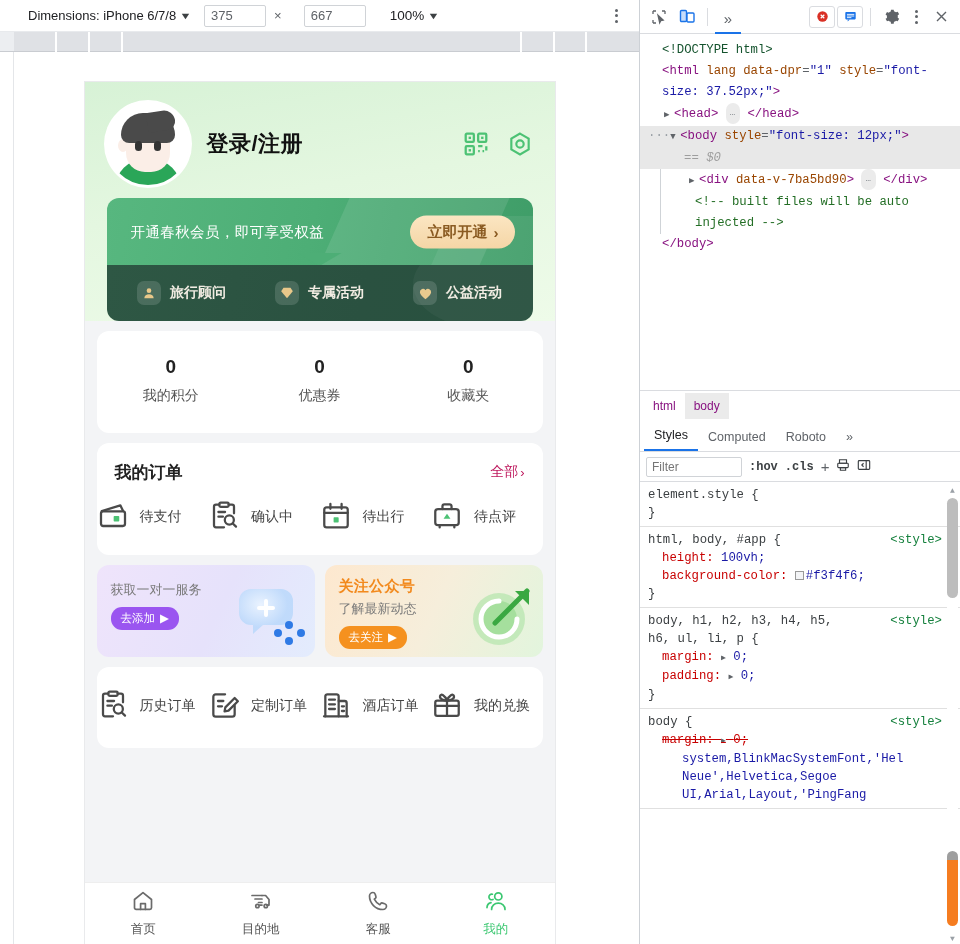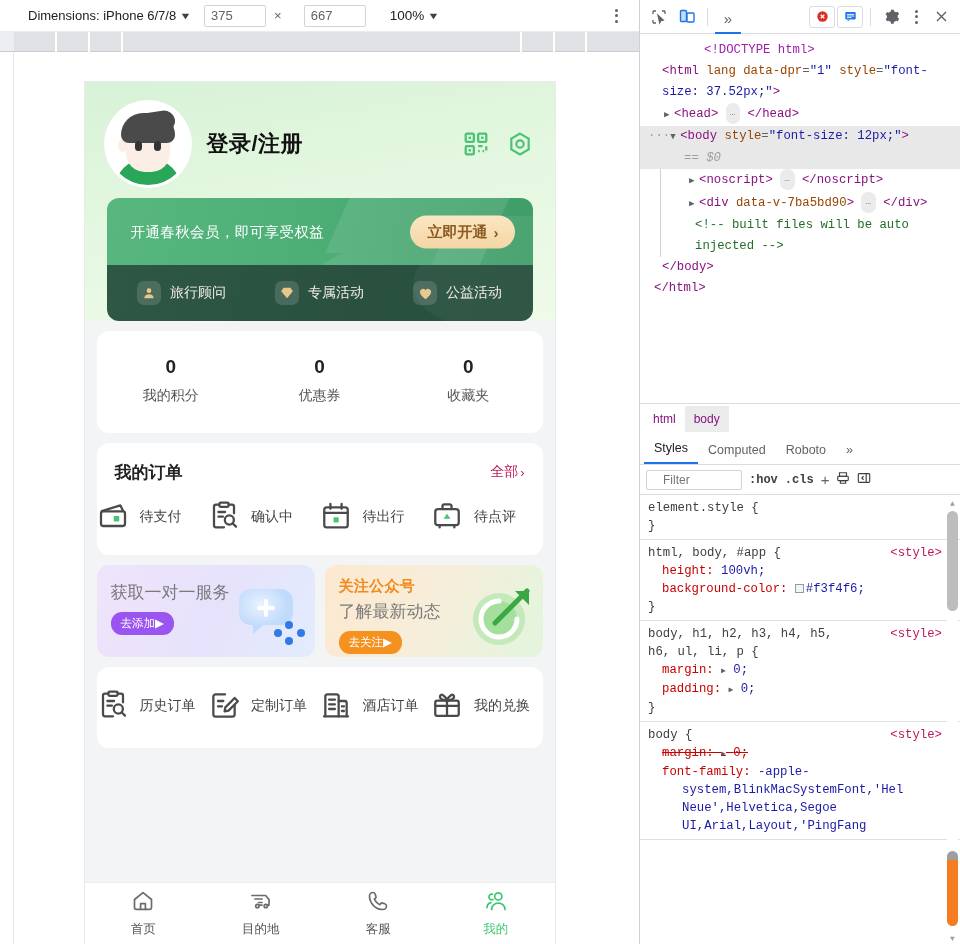--- a/index.html
+++ b/index.html
@@ -82,21 +82,21 @@
               background:#4dae76; clip-path:polygon(0 0,100% 0,50% 100%); }
 
   .benefits { background:linear-gradient(100deg,#2e5744 0%,#2a5140 60%,#28513f 100%);
               border-radius:0 0 12px 12px; height:56px; display:flex; align-items:center;
               justify-content:space-around; padding:0 6px; position:relative; overflow:hidden; }
   .bf-blob { position:absolute; right:-30px; top:-26px; width:150px; height:90px;
              background:rgba(255,255,255,.04); border-radius:50%; }
   .benefit { display:flex; align-items:center; gap:9px; }
   .bf-ico { width:24px; height:24px; border-radius:7px; background:rgba(255,255,255,.14);
             display:flex; align-items:center; justify-content:center; }
-  .benefit span { color:#f1ece2; font-size:14px; }
+  .benefit span { color:#f1ece2; font-size:14px;font-weight:bold; }
 
   
   .card { background:#fff; margin:10px 12px 0 12px; border-radius:12px; }
 
   .stats { display:flex; padding:26px 0 28px 0; }
   .stat { flex:1; text-align:center; cursor:pointer; }
   .stat .num { font-size:19px; font-weight:bold; color:#222; line-height:1.1; }
   .stat .lbl { font-size:14px; color:#555; margin-top:9px; }
 
   .orders-head { display:flex; align-items:center; padding:18px 18px 0 18px; }
@@ -107,22 +107,22 @@
   .icon-cell { flex:1; display:flex; align-items:center; gap:11px; cursor:pointer; }
   .icon-cell .cl { font-size:14px; color:#444; }
 
   .promos { display:flex; gap:10px; margin:10px 12px 0 12px; }
   .promo { flex:1; border-radius:12px; height:92px; position:relative; overflow:hidden; padding:12px 0 0 14px; }
   .promo.p1 { background:linear-gradient(115deg,#efe4fb 0%,#e6e2fb 55%,#e3ecfd 100%); }
   .promo.p2 { background:linear-gradient(115deg,#fde8cf 0%,#f6eedb 50%,#e2f5dd 100%); }
   .promo .pt { font-size:15px; font-weight:bold; letter-spacing:.3px; }
   .promo.p1 .pt { color:#9a55f0; }
   .promo.p2 .pt { color:#f28a1e; }
-  .promo .ps { font-size:17px; color:#7a7a7a; margin-top:4px; }
-  .promo .pb { margin-top:8px; display:inline-flex; align-items:center; color:#fff;
+  .promo .ps { font-size:13px; color:#7a7a7a; margin-top:4px; }
+  .promo .pb { margin-top:8px; display:inline-flex; align-items:center; gap:5px; color:#fff;
                font-size:11.5px; border-radius:11px; padding:4px 10px; border:none; cursor:pointer; font-family:inherit; }
   .promo.p1 .pb { background:#9a55f0; }
   .promo.p2 .pb { background:#f5911f; }
   .promo .art { position:absolute; right:6px; bottom:4px; width:72px; height:72px; }
 
   .tools { display:flex; padding:22px 0 24px 0; }
 
   .tabbar { margin-top:auto; height:62px; background:#fff; display:flex;
             border-top:1px solid #eee; }
   .tab { flex:1; display:flex; flex-direction:column; align-items:center; justify-content:center;
@@ -145,51 +145,51 @@
              align-items:center; justify-content:center; cursor:pointer; background:#fff; }
   .tb-kebab { width:20px; height:26px; display:flex; flex-direction:column; align-items:center;
               justify-content:center; gap:2.5px; cursor:pointer; }
   .tb-kebab i { width:3px; height:3px; border-radius:50%; background:#5f6368; }
 
   .dom { flex:1 1 auto; overflow:hidden; padding:6px 0 0 0; background:#fff;
          font-family:"Liberation Mono","DejaVu Sans Mono",monospace; font-size:12.3px; line-height:21px; }
   .dl { padding:0 6px 0 14px; white-space:pre-wrap; color:#5f6368; }
   .dl.sel { background:#e8e8e8; }
   .tag { color:#881280; } .attr { color:#994500; } .val { color:#1a1aa6; }
-  .com { color:#236e25; } .dcty { color:#a21caf;margin-left:42px; }
+  .com { color:#236e25; } .dcty { color:#14532d; }
   .arrow { display:inline-block; width:10px; color:#5f6368; font-size:9px; }
   .dots { display:inline-block; background:#ebebeb; border-radius:7px; color:#80868b;
           font-size:9px; padding:0 4px; vertical-align:2px; letter-spacing:1px;}
   .sdollar { color:#9e9e9e; font-style:italic; }
   .bar-l { border-left:1px solid #cfd3d7; margin-left:20px; padding-left:8px; }
 
   .crumbs { flex:0 0 30px; display:flex; align-items:center; border-top:1px solid #dadce0;
             background:#fff; padding:0 4px; }
   .crumb { font-size:12px; color:#881280; padding:6px 9px; cursor:pointer; }
   .crumb.on { background:#ebebeb; }
 
   .styles-tabs { flex:0 0 32px; display:flex; align-items:flex-end; border-bottom:1px solid #dadce0;
                  background:#fff; padding:0 4px; }
   .stab { font-size:12.5px; color:#5f6368; padding:6px 10px 7px 10px; cursor:pointer; }
   .stab.on { color:#202124; border-bottom:2px solid #1a73e8; }
 
   .styles-bar { flex:0 0 30px; display:flex; align-items:center; gap:7px; padding:0 6px;
                 border-bottom:1px solid #dadce0; }
   .filter { width:96px; height:20px; border:1px solid #d0d3d7; border-radius:2px; font-size:12px;
-            color:#80868b; padding:0 16px; font-family:inherit; outline:none; }
+            color:#80868b; padding:0 5px; font-family:inherit; outline:none; }
   .hovb { font-size:12px; color:#3c4043; font-weight:bold; cursor:pointer;
           font-family:"Liberation Mono",monospace; }
   .plus { font-size:15px; color:#5f6368; cursor:pointer; }
 
   .styles-body { flex:1 1 auto; overflow:hidden; position:relative;
                  font-family:"Liberation Mono","DejaVu Sans Mono",monospace;
                  font-size:12.3px; line-height:18px; }
   .rule { border-bottom:1px solid #e0e0e0; padding:4px 20px 4px 8px; position:relative; color:#3c4043; }
   .sel-txt { color:#3c4043; }
-  .srcl { position:absolute; right:18px; color:#be185d; }
+  .srcl { position:absolute; right:18px; color:#15803d; }
   .prop { color:#c80000; padding-left:14px; display:block; }
   .pval { color:#1a1aa6; }
   .strk { text-decoration:line-through; }
   .tri { color:#5f6368; font-size:8px; }
   .swatch { display:inline-block; width:9px; height:9px; border:1px solid #999; background:#f3f4f6;
             vertical-align:-1px; margin-right:2px; }
   .wrapline { padding-left:34px; display:block; color:#1a1aa6; }
 
   .sb { position:absolute; right:2px; width:11px; background:#fff; }
   .sb-up { position:absolute; right:1px; top:0; width:13px; height:14px; text-align:center;
@@ -573,25 +573,23 @@
           </svg>
       </span>
     </div>
 
     <div class="dom">
       <div class="dl" style="padding-left:22px"><span class="dcty">&lt;!DOCTYPE html&gt;</span></div>
       <div class="dl" style="padding-left:22px"><span class="tag">&lt;html</span> <span class="attr">lang</span> <span class="attr">data-dpr</span>=<span class="val">"1"</span> <span class="attr">style</span>=<span class="val">"font-<br>size: 37.52px;"</span><span class="tag">&gt;</span></div>
       <div class="dl" style="padding-left:24px"><span class="arrow">▶</span><span class="tag">&lt;head&gt;</span> <span class="dots">…</span> <span class="tag">&lt;/head&gt;</span></div>
       <div class="dl sel" style="padding-left:8px"><span style="color:#9aa0a6">···</span><span class="arrow">▼</span><span class="tag">&lt;body</span> <span class="attr">style</span>=<span class="val">"font-size: 12px;"</span><span class="tag">&gt;</span></div>
       <div class="dl sel" style="padding-left:44px"><span class="sdollar">== $0</span></div>
-      <div class="dl bar-l" style="padding-left:28px"><span class="arrow">▶</span><span class="tag">&lt;noscript&gt;</span> <span class="dots">…</span> <span class="tag">&lt;/noscript&gt;</span></div>
       <div class="dl bar-l" style="padding-left:28px"><span class="arrow">▶</span><span class="tag">&lt;div</span> <span class="attr">data-v-7ba5bd90</span><span class="tag">&gt;</span> <span class="dots">…</span> <span class="tag">&lt;/div&gt;</span></div>
       <div class="dl bar-l" style="padding-left:34px"><span class="com">&lt;!-- built files will be auto<br>injected --&gt;</span></div>
       <div class="dl" style="padding-left:22px"><span class="tag">&lt;/body&gt;</span></div>
-      <div class="dl" style="padding-left:14px"><span class="tag">&lt;/html&gt;</span></div>
     </div>
 
     <div class="crumbs">
       <span class="crumb">html</span>
       <span class="crumb on">body</span>
     </div>
 
     <div class="styles-tabs">
       <span class="stab on">Styles</span>
       <span class="stab">Computed</span>
@@ -639,21 +637,20 @@
         <span class="srcl" style="top:4px">&lt;style&gt;</span><br>
         <span class="prop"><span>margin</span>: <span class="tri">▶</span> <span class="pval">0;</span></span>
         <span class="prop"><span>padding</span>: <span class="tri">▶</span> <span class="pval">0;</span></span>
         <span>}</span>
       </div>
 
       <div class="rule">
         <span class="sel-txt">body {</span>
         <span class="srcl">&lt;style&gt;</span><br>
         <span class="prop strk"><span>margin</span>: <span class="tri">▶</span> <span>0;</span></span>
-        <span class="prop"><span>font-family</span>: <span class="pval">-apple-</span></span>
         <span class="wrapline">system,BlinkMacSystemFont,'Hel</span>
         <span class="wrapline">Neue',Helvetica,Segoe</span>
         <span class="wrapline">UI,Arial,Layout,'PingFang</span>
       </div>
 
       <div class="sb" style="top:0; bottom:0;"></div>
       <span class="sb-up">▲</span>
       <span class="sb-dn">▼</span>
       <div class="sb-thumb" style="top:16px; height:100px; background:#bdbdbd;"></div>
       <div class="sb-thumb" style="bottom:18px; height:75px; background:linear-gradient(180deg,#9e9e9e 0 12%,#f57c20 12% 100%);"></div>

